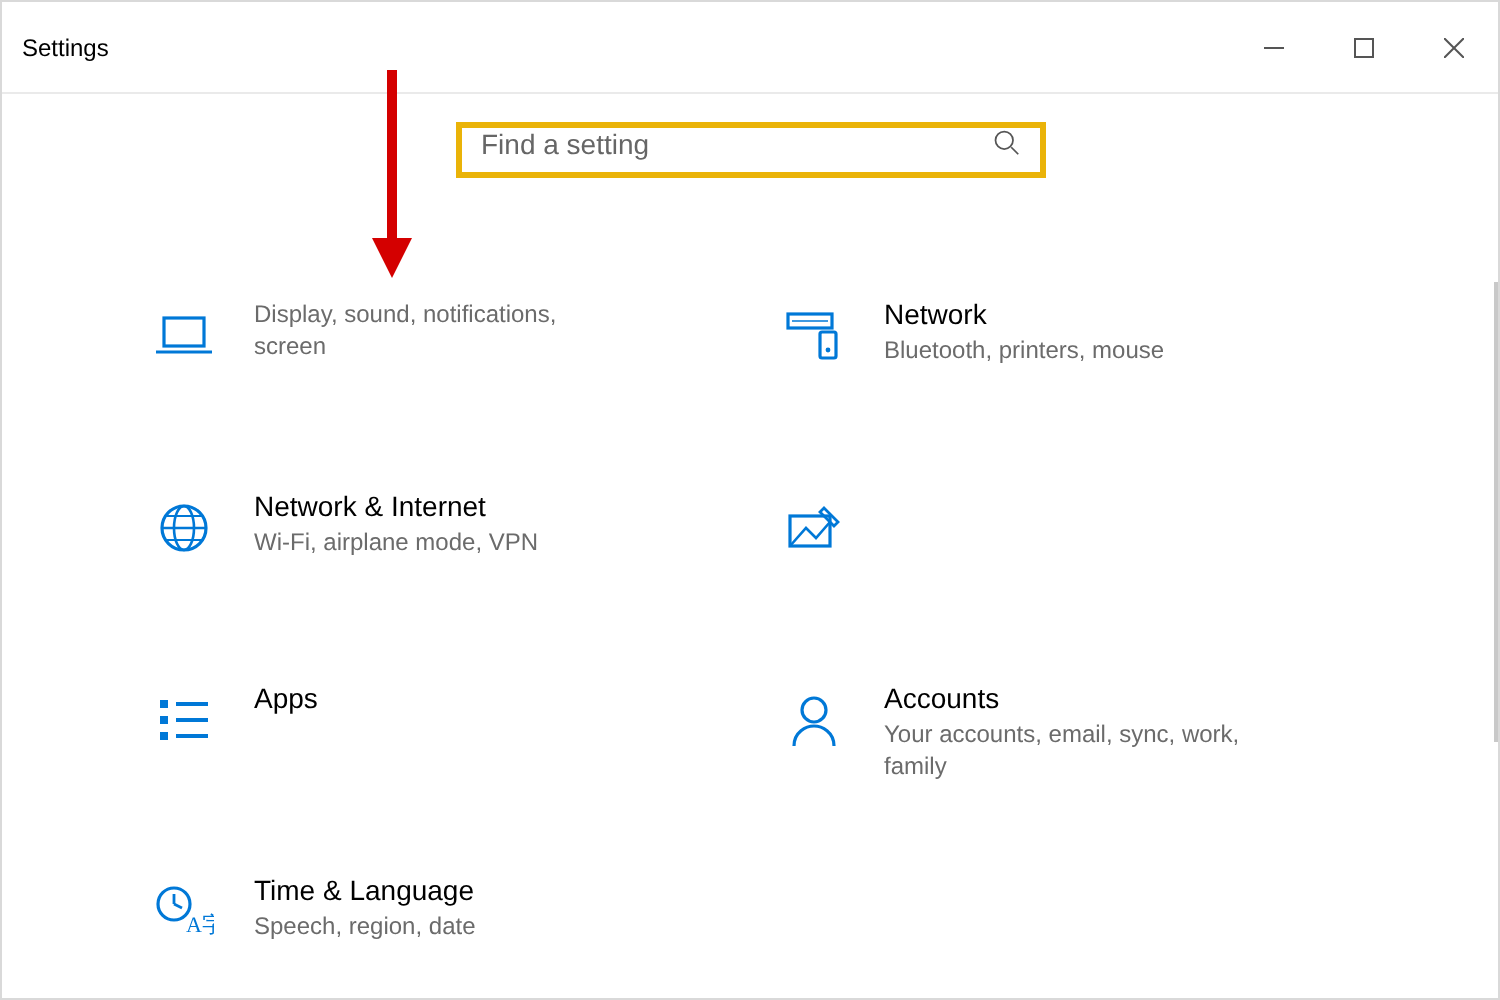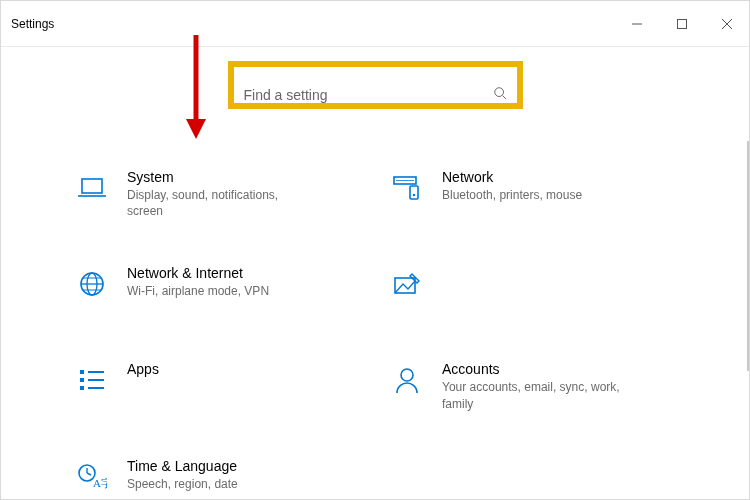--- a/index.html
+++ b/index.html
@@ -40,24 +40,24 @@
   .content {
     padding: 14px 40px 0 40px;
   }
   .search-wrap {
     display: flex;
     justify-content: center;
     margin-bottom: 60px;
   }
   .search {
     width: 295px;
-    height: 48px;
-    border: 6px solid #eab308;
-    display: flex;
-    align-items: flex-end;
+    height: 28px;
+    border: 3px solid #eab308;
+    display: flex;
+    align-items: flex-start;
     padding: 0 10px;
     background: #fff;
   }
   .search .placeholder {
     flex: 1;
     color: #666;
     font-size: 14px;
   }
   .search .mag { color: #555; font-size: 13px; }
   .grid {
@@ -153,21 +153,20 @@
   <div class="grid">
 
     <div class="tile">
       <div class="icon">
         <svg width="30" height="24" viewBox="0 0 30 24">
             <rect x="5" y="3" width="20" height="14" fill="none" stroke="#0078d7" stroke-width="1.6"></rect>
             <line x1="1" y1="20" x2="29" y2="20" stroke="#0078d7" stroke-width="1.6"></line>
           </svg>
       </div>
       <div class="txt">
-        <div class="name">System</div>
         <div class="desc">Display, sound, notifications, screen</div>
       </div>
     </div>
 
     <div class="tile">
       <div class="icon">
         <svg width="30" height="26" viewBox="0 0 30 26">
             <rect x="2" y="2" width="22" height="7" fill="none" stroke="#0078d7" stroke-width="1.6"></rect>
             <line x1="4" y1="5.5" x2="22" y2="5.5" stroke="#0078d7" stroke-width="0.8"></line>
             <rect x="18" y="11" width="8" height="13" rx="1" fill="none" stroke="#0078d7" stroke-width="1.6"></rect>

